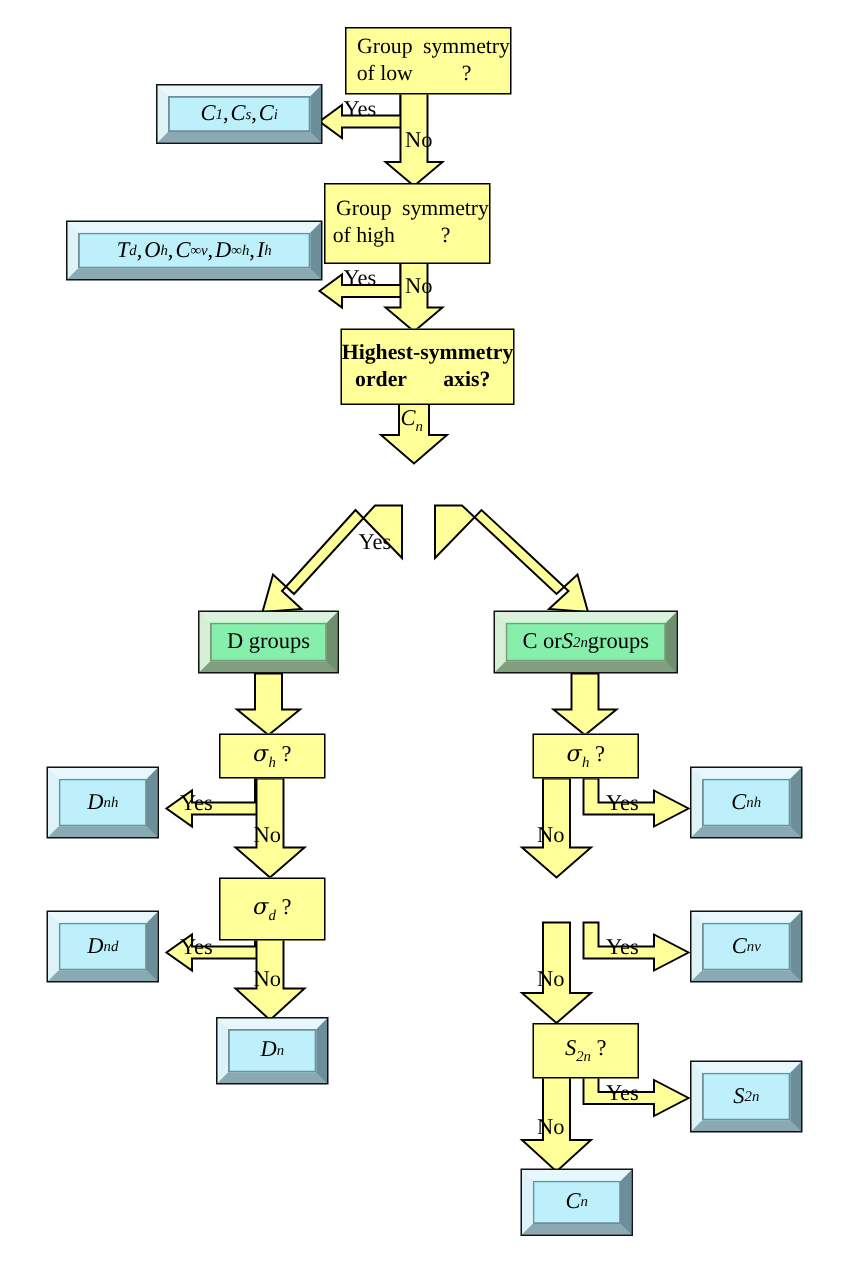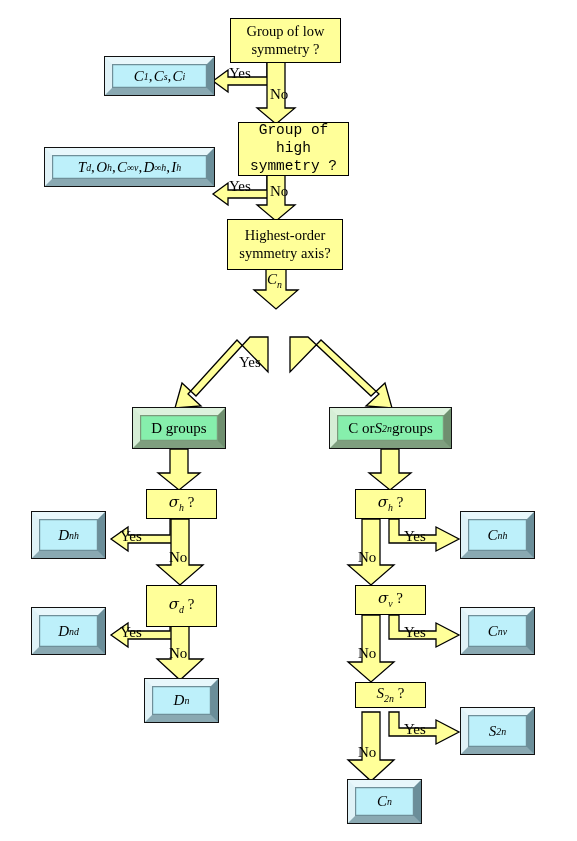--- a/index.html
+++ b/index.html
@@ -22,21 +22,21 @@
     width: 577px;
     height: 841px;
   }
   
   .dbox {
     position: absolute;
     box-sizing: border-box;
     background: #ffff99;
     border: 1.4px solid #000000;
     display: flex;
-    flex-direction: column;
+    flex-direction: row;
     align-items: center;
     justify-content: center;
     text-align: center;
     color: #000;
     font-size: 14.5px;
     line-height: 1.22;
     z-index: 5;
   }
   .dbox.small { font-size: 15px; }
   
@@ -278,26 +278,26 @@
         L 362 760
         L 362 712 Z"></path>
     </g>
   </svg>
 
   <div class="dbox" style="left:230px; top:18px; width:111px; height:45px;">
     <span>Group of low</span>
     <span>symmetry ?</span>
   </div>
 
-  <div class="dbox" style="left:238px; top:122px; width:111px; height:54px;font-family:Liberation Mono, monospace;">
+  <div class="dbox" style="left:216px; top:122px; width:111px; height:54px;">
     <span>Group of high</span>
     <span>symmetry ?</span>
   </div>
 
-  <div class="dbox" style="left:227px; top:219px; width:116px; height:51px;">
+  <div class="dbox" style="left:227px; top:219px; width:116px; height:51px;font-weight:bold;">
     <span>Highest-order</span>
     <span>symmetry axis?</span>
   </div>
 
 
   <div class="dbox small" style="left:146px; top:489px; width:71px; height:30px;">
     <span>
       <span class="sigma">σ</span><sub>h</sub> ?
     </span>
   </div>
@@ -307,27 +307,22 @@
       <span class="sigma">σ</span><sub>d</sub> ?
     </span>
   </div>
 
   <div class="dbox small" style="left:355px; top:489px; width:71px; height:30px;">
     <span>
       <span class="sigma">σ</span><sub>h</sub> ?
     </span>
   </div>
 
-  <div class="dbox small" style="left:355px; top:585px; width:71px; height:30px;">
-    <span>
-      <span class="sigma">σ</span><sub>v</sub> ?
-    </span>
-  </div>
-
-  <div class="dbox small" style="left:355px; top:682px; width:71px; height:26px;">
+
+  <div class="dbox small" style="left:355px; top:682px; width:71px; height:37px;">
     <span>
       <span class="mi">S</span><sub>2n</sub> ?
     </span>
   </div>
 
   <div class="bevel green" style="left:133px; top:408px; width:92px; height:40px;">
     <span class="inner">D groups</span>
   </div>
 
   <div class="bevel green" style="left:330px; top:408px; width:121px; height:40px;">

